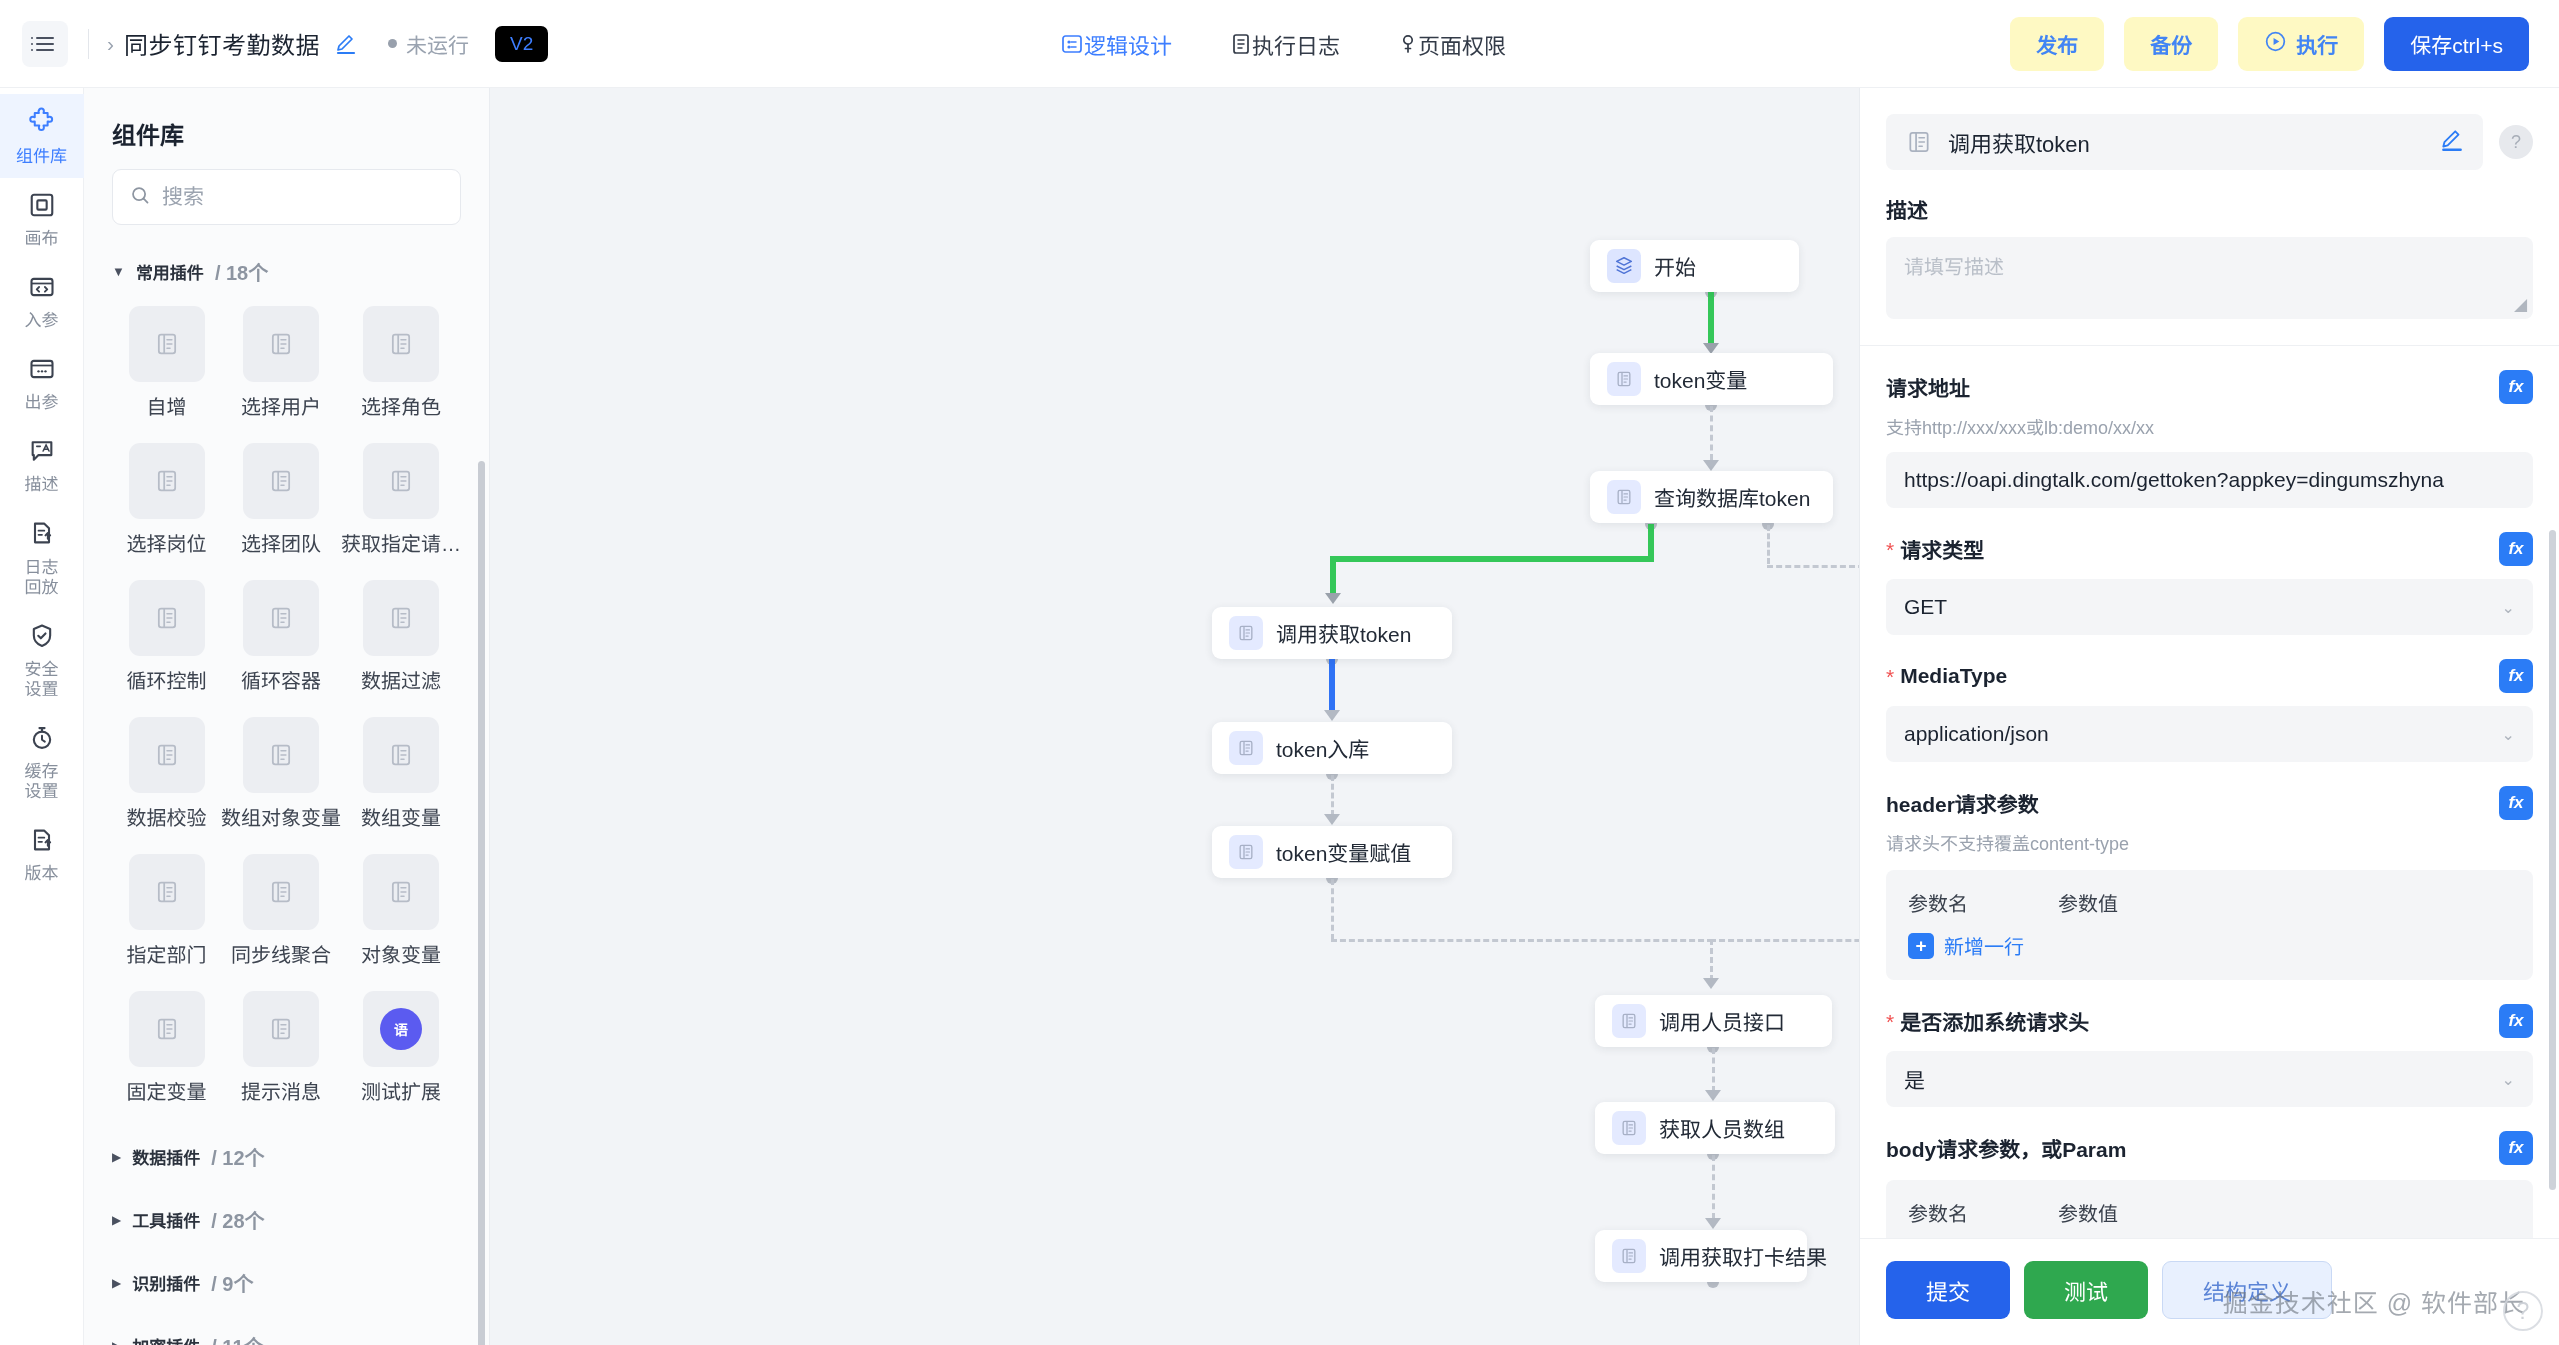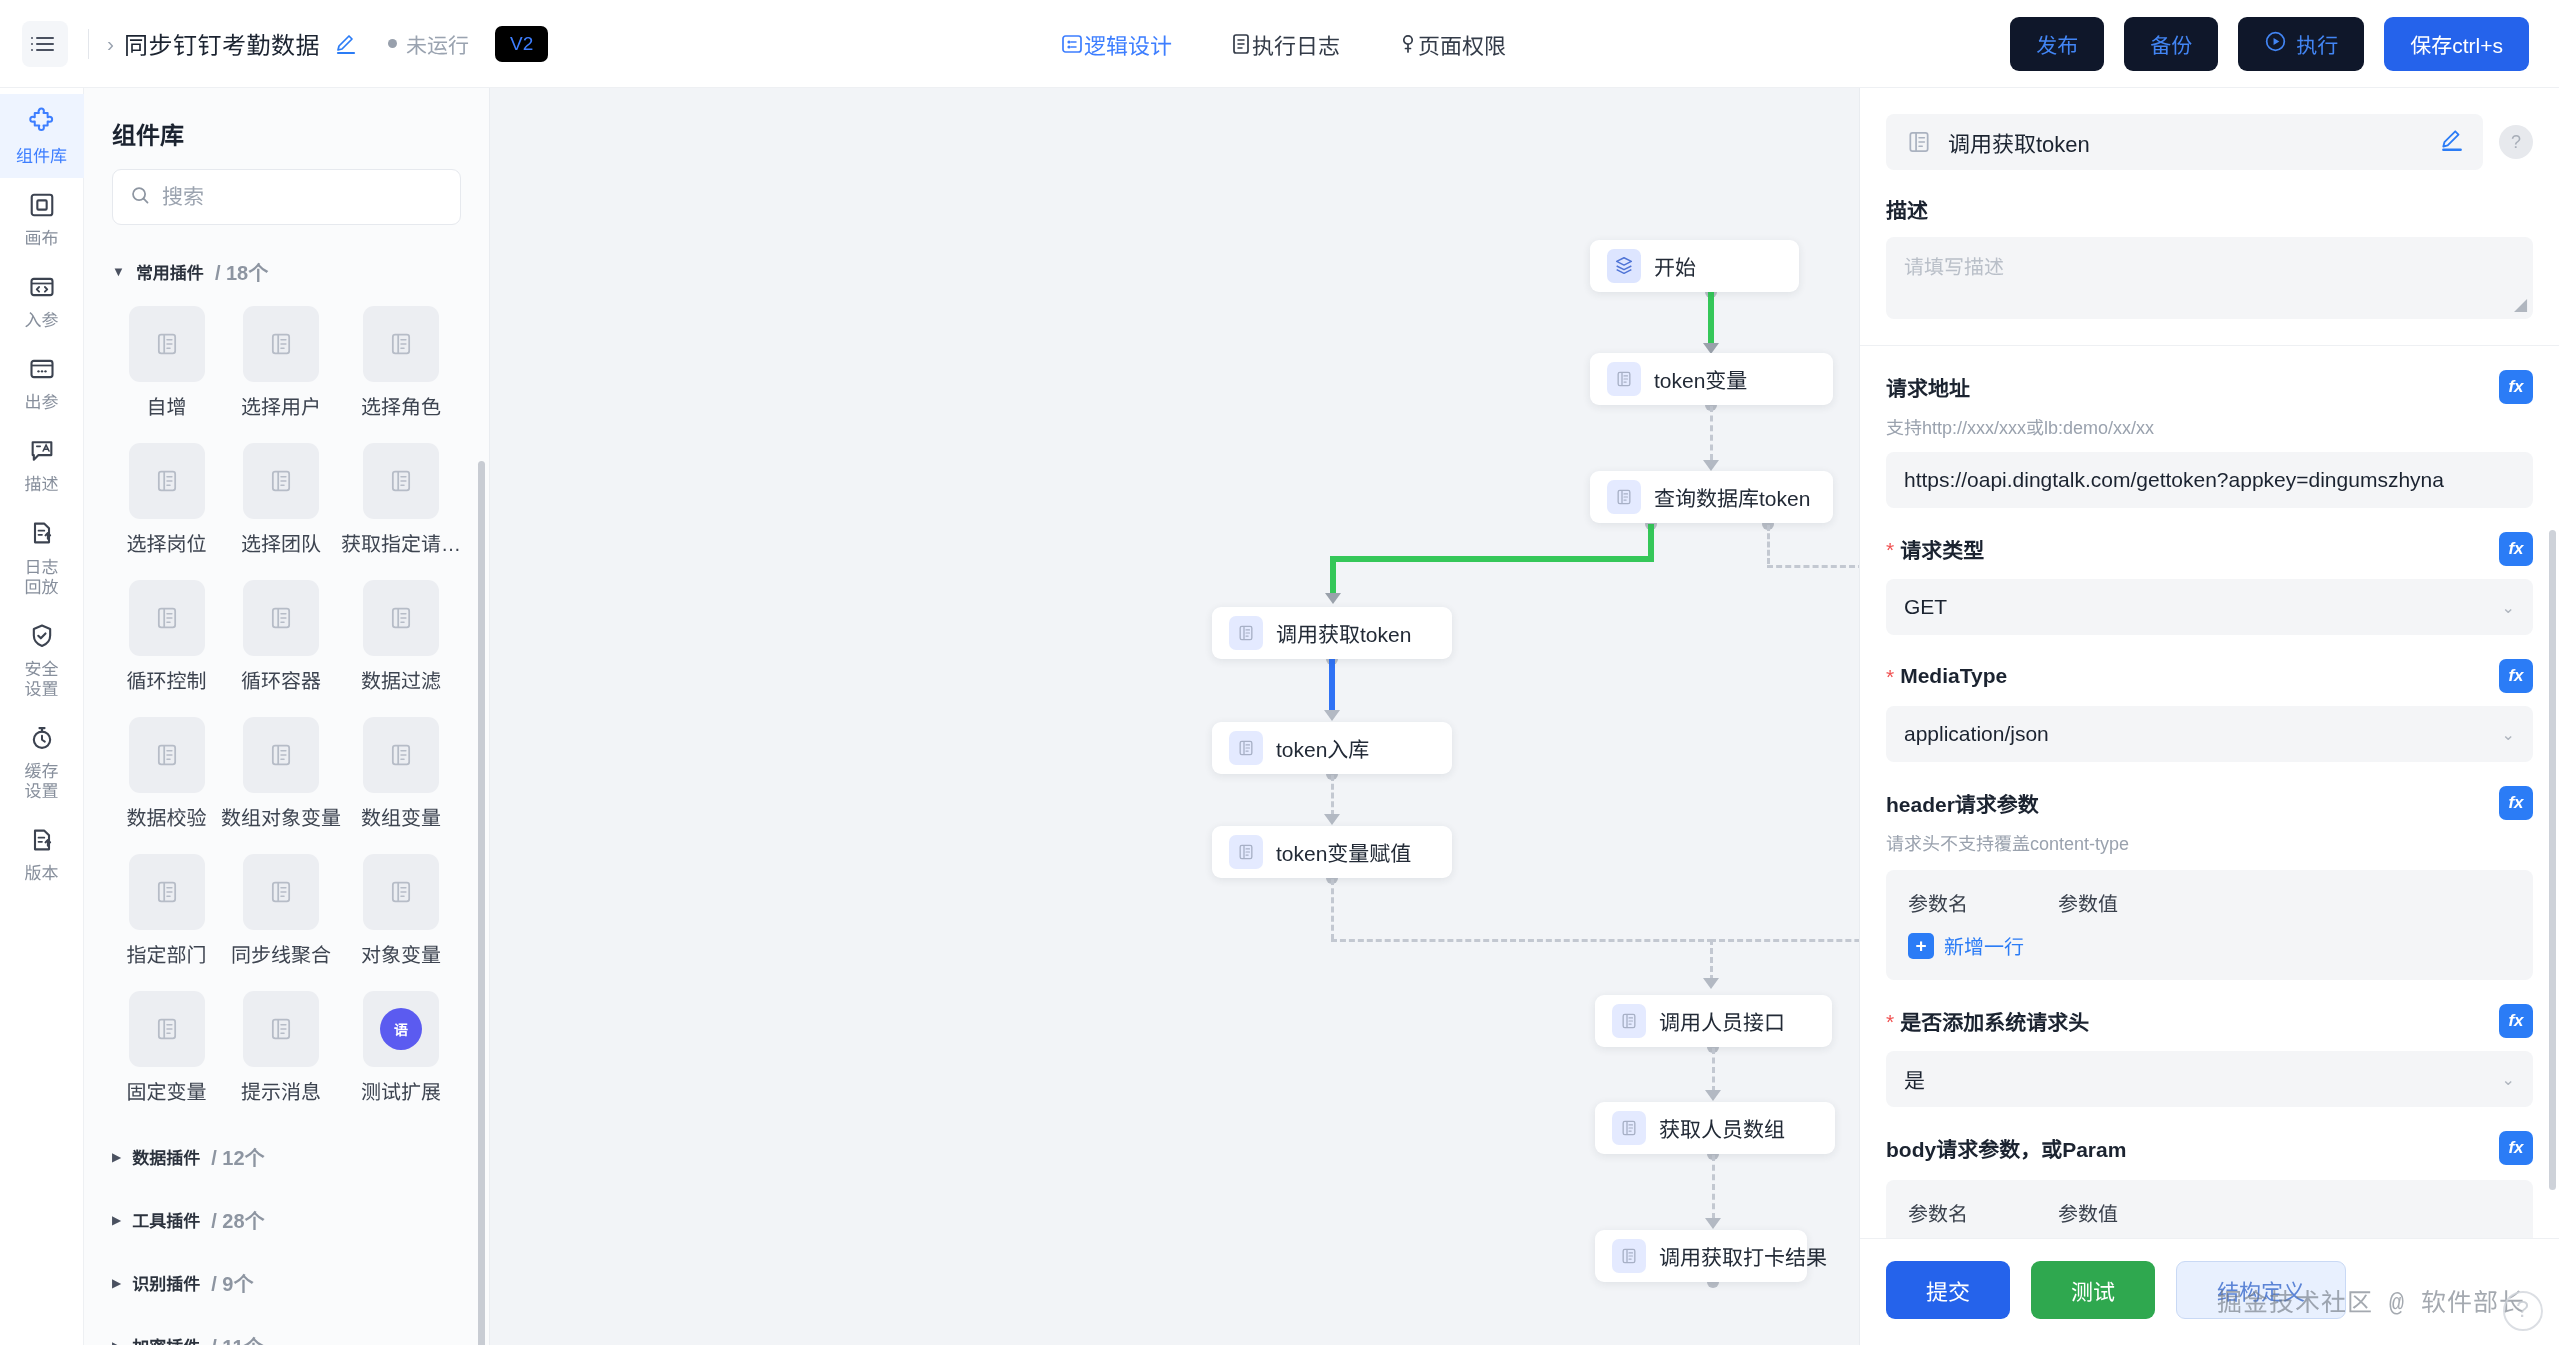--- a/index.html
+++ b/index.html
@@ -41,21 +41,21 @@
   .tab { display:flex; align-items:center; height:88px; font-size:22px; color:#333b48; cursor:pointer; position:relative;}
   .tab.active { color:#3d7eff; }
   .tab svg { display:block; }
 
   .actions { margin-left:auto; display:flex; align-items:center; gap:20px; }
   .btn {
     border:none; border-radius:9px; font-size:21px; cursor:pointer;
     padding:0 26px; height:54px; display:flex; align-items:center; gap:9px;
     font-family:inherit; white-space:nowrap;
   }
-  .btn-ghost { background:#0f172a; color:#4285f4; }
+  .btn-ghost { background:#fef9c3; color:#4285f4;font-weight:bold; }
   .btn-primary { background:#2563eb; color:#fff; }
 
   
   .main-row { display:flex; flex:1 1 auto; min-height:0; position:relative; }
 
   
   .rail {
     width: 84px; flex:0 0 84px; background:#fff; border-right:1px solid #eef0f3;
     padding-top: 6px; display:flex; flex-direction:column; align-items:center;
   }
@@ -159,22 +159,22 @@
   .select-box .caret { margin-left:auto; color:#b0b6bf; font-size:16px; }
   .param-card { margin-top:15px; background:#f4f5f7; border-radius:8px; padding:18px 22px 20px; }
   .param-head { display:flex; font-size:20px; color:#39404c; }
   .param-head span:first-child { width:150px; }
   .add-row { display:flex; align-items:center; gap:10px; margin-top:14px; color:#2b7cf6; font-size:20px; cursor:pointer; }
   .plus-sq { width:26px;height:26px;border-radius:5px;background:#2b7cf6;color:#fff;display:flex;align-items:center;justify-content:center;font-size:19px;line-height:1;font-weight:700;}
   .sec-divider { height:1px; background:#eef0f3; margin:26px -26px 0; }
   .rp-sb { position:absolute; right:3px; top:360px; width:7px; height:660px; background:#ced2d9; border-radius:4px;}
 
   .rp-footer {
-    flex:0 0 auto; padding:22px 26px 26px; display:flex; gap:21px; 
-    border-top:1px solid #eef0f3; background:#fff; position:relative;font-family:Liberation Mono, monospace;
+    flex:0 0 auto; padding:22px 26px 26px; display:flex; gap:14px; 
+    border-top:1px solid #eef0f3; background:#fff; position:relative;
   }
   .fbtn { height:58px; border:none; border-radius:9px; font-size:22px; cursor:pointer; font-family:inherit; padding:0 40px;}
   .fbtn.submit { background:#2563eb; color:#fff; }
   .fbtn.test { background:#2fa84f; color:#fff; }
   .fbtn.struct { background:#e8f0fe; color:#5b84d6; border:1px solid #c9d9f5; }
   .watermark {
     position:absolute; right:34px; bottom:26px; font-size:25px; color:#6e7680; opacity:.62;
     white-space:nowrap; pointer-events:none; letter-spacing:1px;
   }
   .wm-help { position:absolute; right:16px; bottom:14px; width:40px;height:40px;border-radius:50%;

